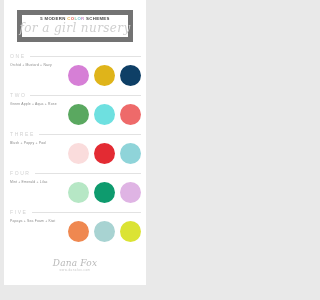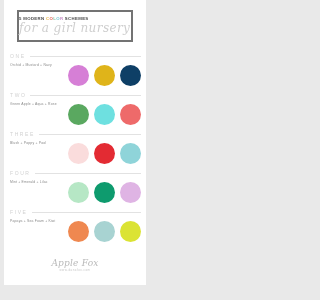--- a/index.html
+++ b/index.html
@@ -32,24 +32,24 @@
     background: #ffffff;
   }
 
   
   .header-box {
     position: absolute;
     left: 13px;
     top: 10px;
     width: 116px;
     height: 32px;
-    border: 2px solid #737373;
+    border: 5px solid #737373;
     display: flex;
     flex-direction: column;
-    align-items: flex-start;
+    align-items: center;
     justify-content: center;
   }
 
   .title {
     font-size: 4.3px;
     letter-spacing: 0.35px;
     font-weight: bold;
     color: #4a4a4a;
     white-space: nowrap;
     line-height: 1;
@@ -235,18 +235,18 @@
         <div class="swatches">
           <span class="swatch" style="background: rgb(239, 136, 80);"></span>
           <span class="swatch" style="background: rgb(168, 211, 210);"></span>
           <span class="swatch" style="background: rgb(219, 227, 52);"></span>
         </div>
       </div>
 
     </div>
 
     <div class="footer">
-      <div class="signature">Apple Fox</div>
+      <div class="signature">Dana Fox</div>
       <div class="site-url">www.danafox.com</div>
     </div>
 
   </div>
 </div>
 
 </body></html>

